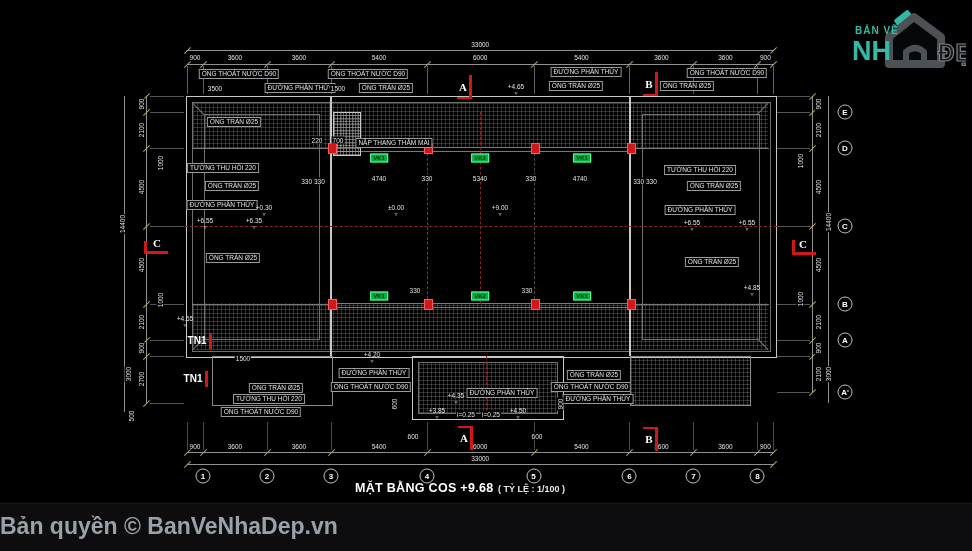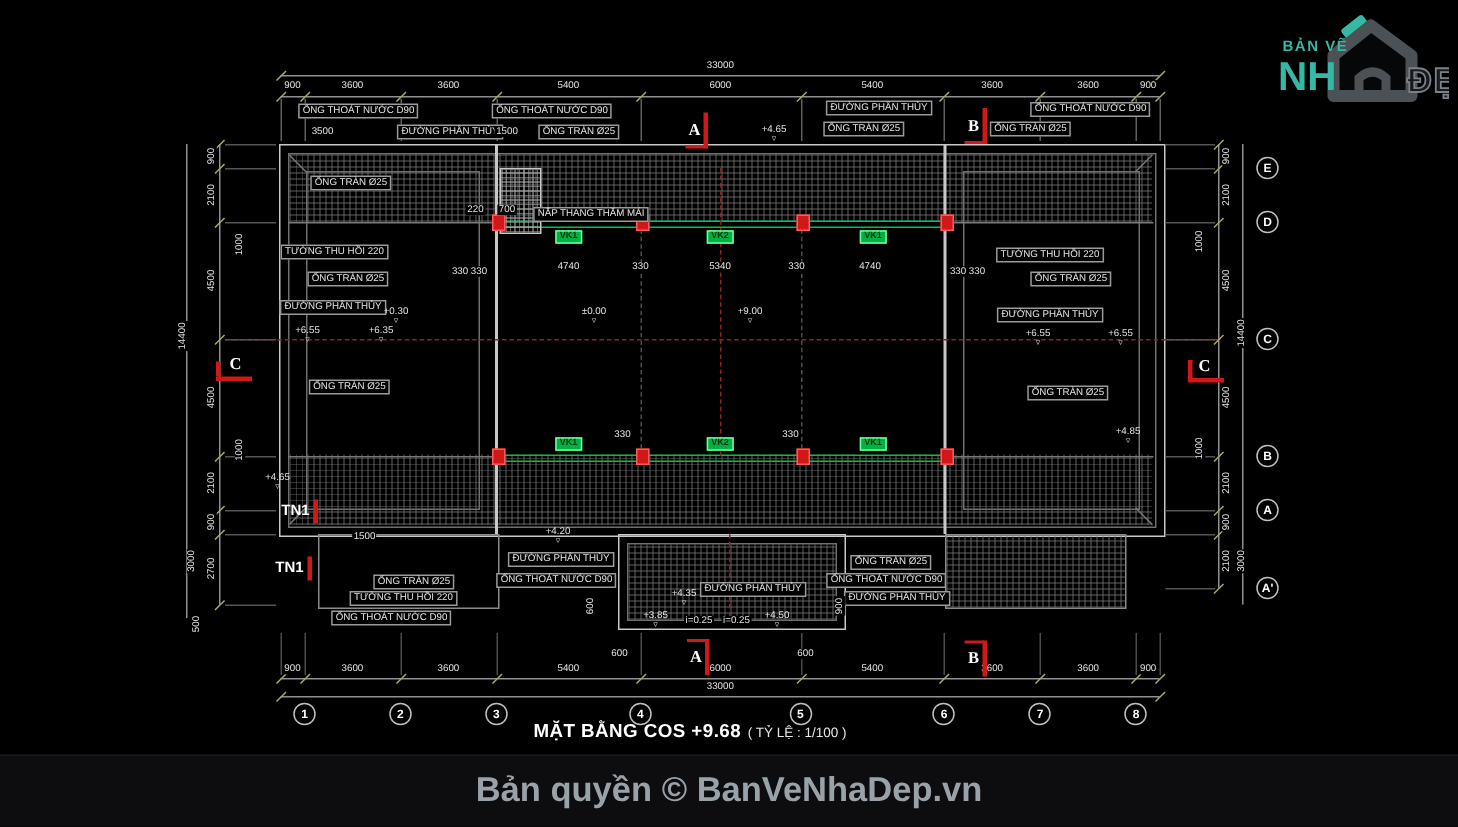--- a/index.html
+++ b/index.html
@@ -30,22 +30,22 @@
   .ann{position:absolute;transform:translate(-50%,-50%);white-space:nowrap;font-size:6.5px;line-height:8px;color:#e2e2e2;}
   .ann.box{border:1px solid #9a9a9a;background:#000;padding:0 2px;}
   .ann.lvl::after{content:"▿";display:block;text-align:center;font-size:6px;line-height:4px;color:#cfcfcf;}
   .ann.vk{background:#00b043;color:#00320c;border:1px solid #6cff9e;font-weight:bold;font-size:6px;line-height:7px;padding:0 2px;}
   .ann.tn{font-weight:bold;font-size:10px;color:#fff;}
   .bubble{position:absolute;width:13px;height:13px;border:1px solid #c0c0c0;border-radius:50%;background:#000;color:#fff;font-size:8px;font-weight:bold;display:flex;align-items:center;justify-content:center;transform:translate(-50%,-50%);}
   .seclet{position:absolute;transform:translate(-50%,-50%);color:#fff;font-weight:bold;font-size:11px;font-family:"Liberation Serif",serif;}
   .watermark{position:absolute;left:266px;top:341px;font-size:27px;font-weight:bold;color:rgba(148,158,168,.62);letter-spacing:.5px;}
   .drawing-title{position:absolute;left:290px;top:478px;width:340px;text-align:center;color:#fff;white-space:nowrap;}
   .drawing-title .main{font-weight:bold;font-size:12.5px;letter-spacing:.3px;}
-  .drawing-title .scale{font-weight:normal;font-size:9px;color:#e8e8e8;}
-  .footer{position:absolute;left:0;top:503px;width:972px;height:48px;background:#0d0d0f;border-top:1px solid #1a1a1a;text-align:center;}
+  .drawing-title .scale{font-weight:bold;font-size:9px;color:#e8e8e8;}
+  .footer{position:absolute;left:0;top:503px;width:972px;height:48px;background:#0d0d0f;border-top:1px solid #1a1a1a;text-align:left;}
   .footer span{font-size:23px;font-weight:bold;color:#99a1a9;line-height:44px;}
   .logo{position:absolute;right:6px;top:6px;}
   .lg-small{fill:#35b9a6;font-family:"Liberation Sans",sans-serif;font-weight:bold;font-size:10px;letter-spacing:1px;}
   .lg-big{fill:#35b9a6;font-family:"Liberation Sans",sans-serif;font-weight:bold;font-size:27px;}
   .lg-suffix{fill:#17191b;stroke:#7a8088;stroke-width:1.2px;font-family:"Liberation Sans",sans-serif;font-weight:bold;font-size:23px;letter-spacing:1px;}
 </style>
 </head>
 <body>
 
 <div class="stage">

